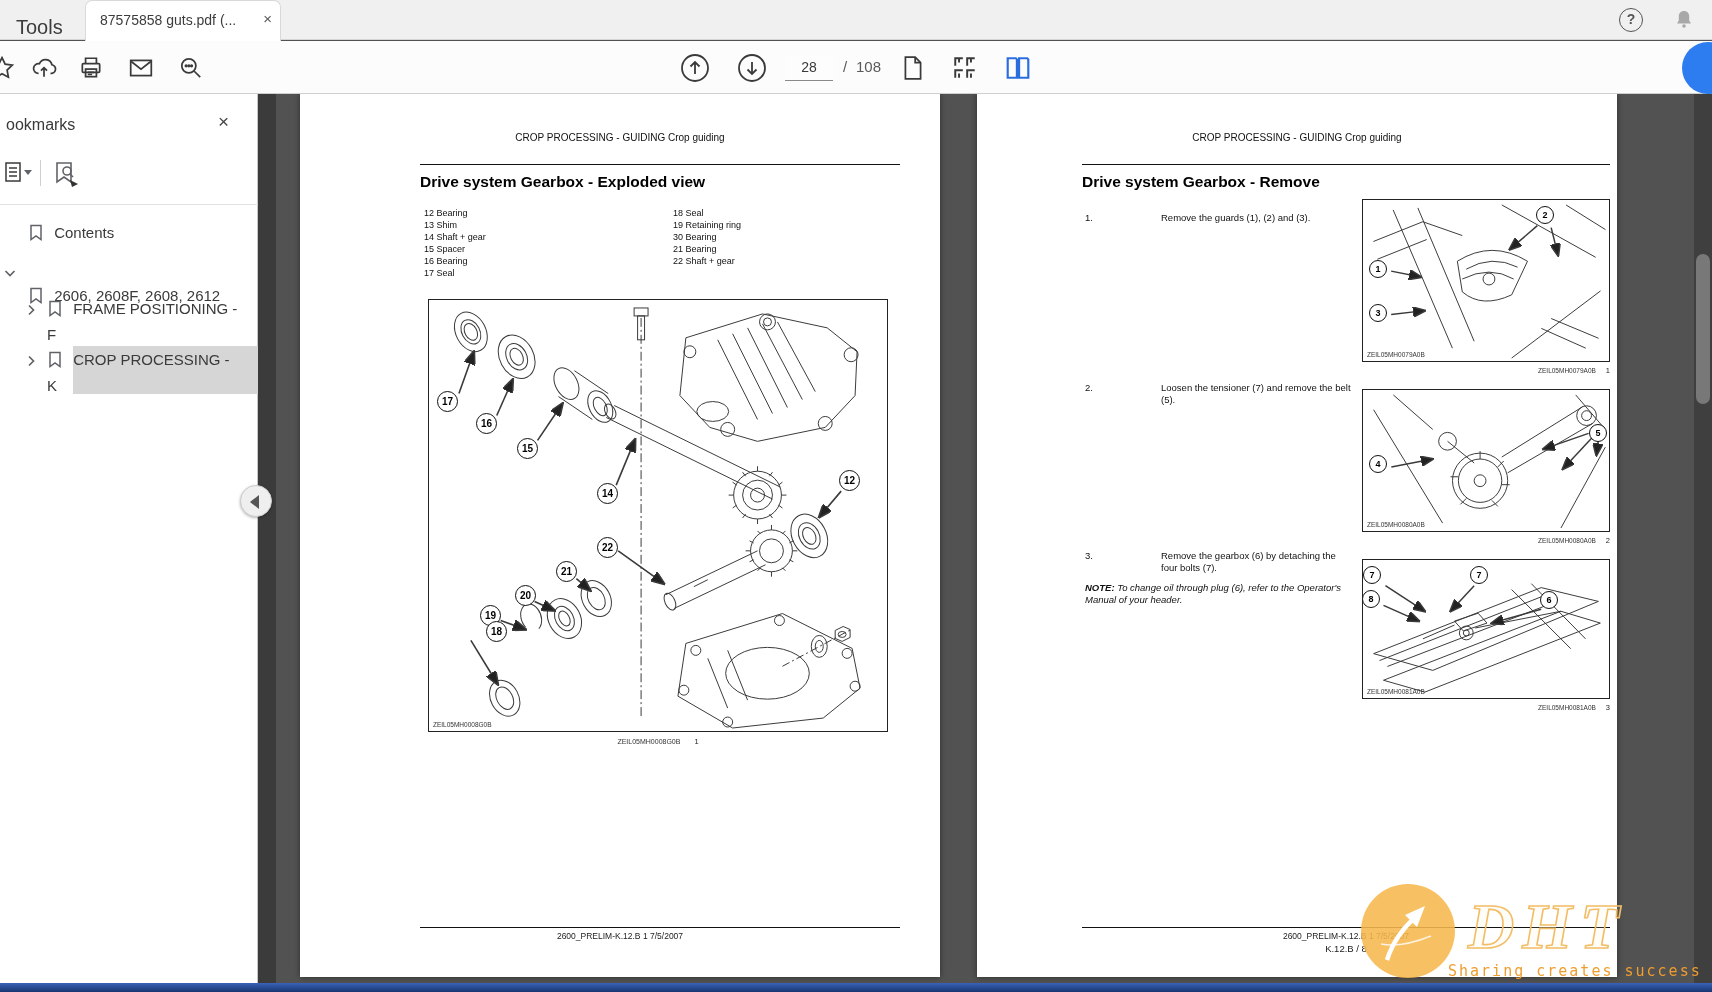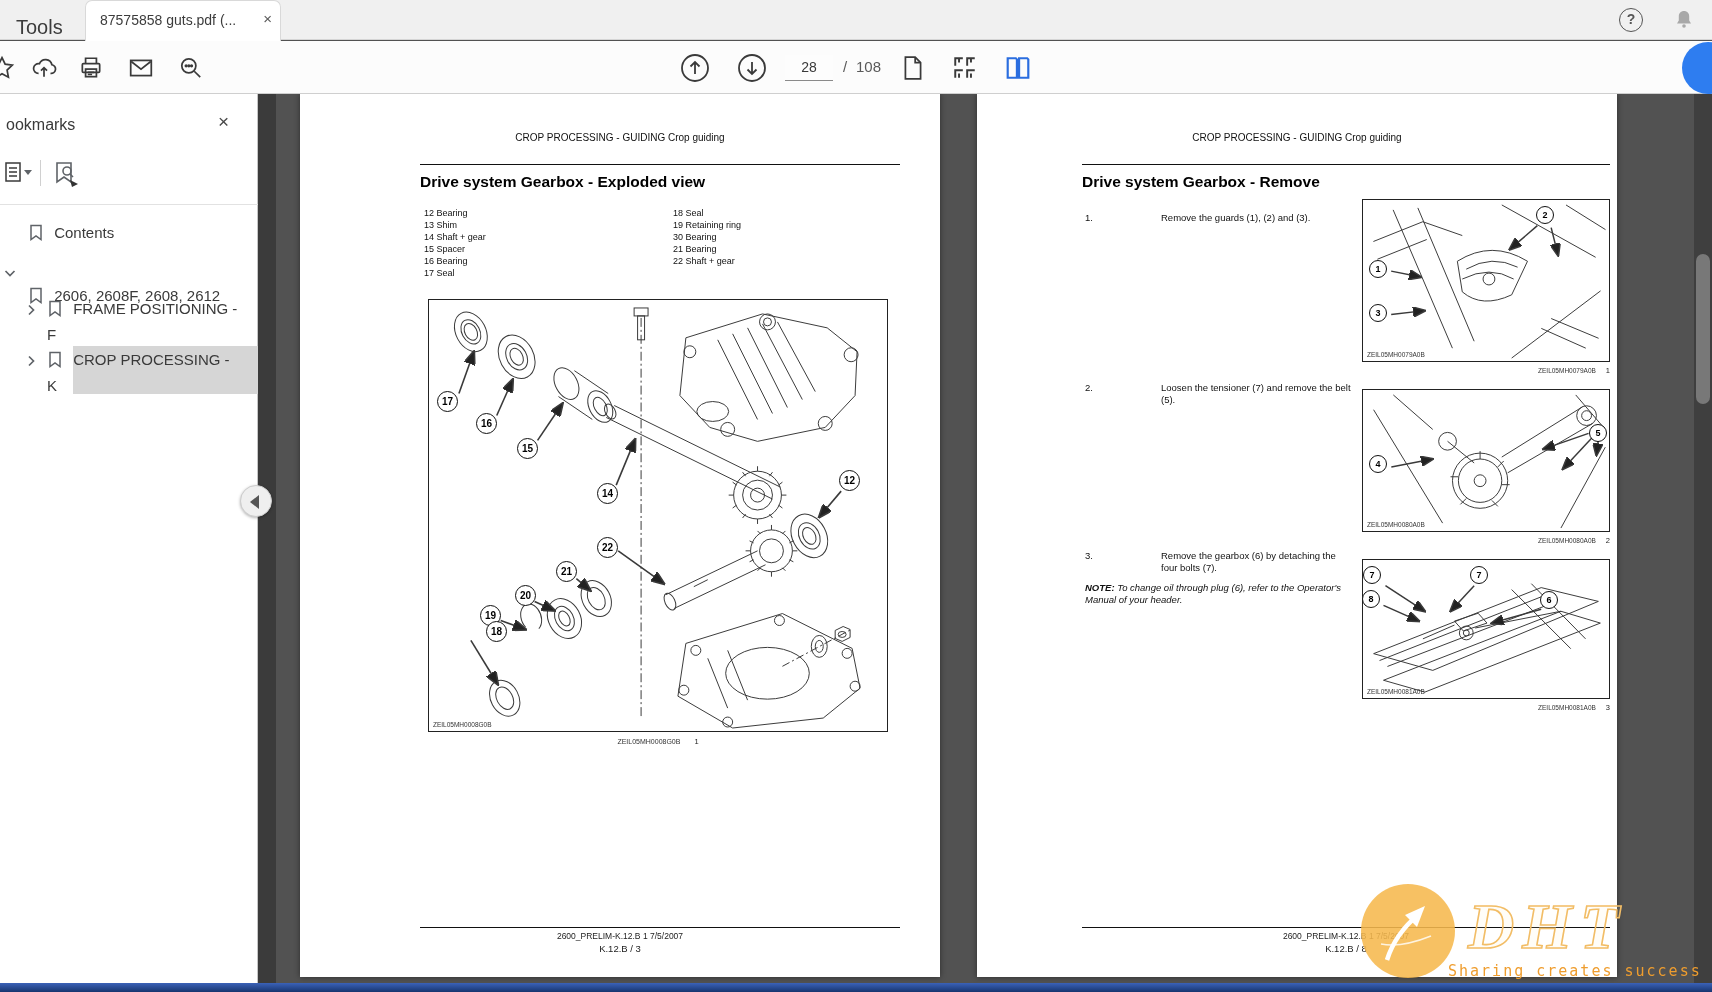--- a/index.html
+++ b/index.html
@@ -383,21 +383,20 @@
   <div class="callout co-l" style="left:180px; top:511px;">19</div>
   <div class="callout co-l" style="left:151px; top:527px;margin-left:35px;">18</div>
   <div class="callout co-l" style="left:539px; top:376px;">12</div>
 
   <div id="lp-caption">
     <span>ZEIL05MH0008G0B</span><span class="num">1</span>
   </div>
 
   <div class="pg-footrule" style="left:120px; width:480px;"></div>
   <div class="pg-foot1">2600_PRELIM-K.12.B 1 7/5/2007</div>
-  <div class="pg-foot2">K.12.B / 3</div>
 </div>
 
 <div class="page" id="page-right">
   <div class="pg-header">CROP PROCESSING - GUIDING Crop guiding</div>
   <div class="pg-hrule" style="left:105px; width:528px;"></div>
   <div class="pg-heading" style="left:105px;">Drive system Gearbox - Remove</div>
 
   <div class="step-num" style="top:118px;">1.</div>
   <div class="step-text" style="top:118px;">Remove the guards (1), (2) and (3).</div>
   <div class="step-num" style="top:288px;">2.</div>

